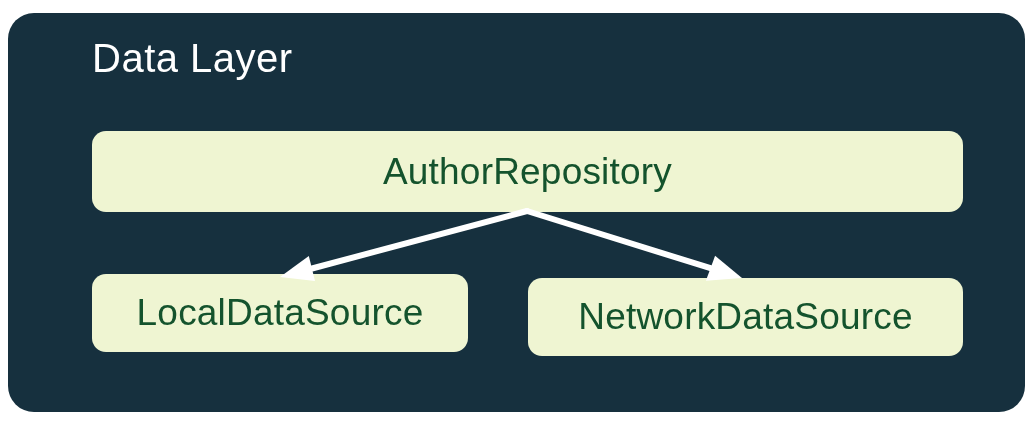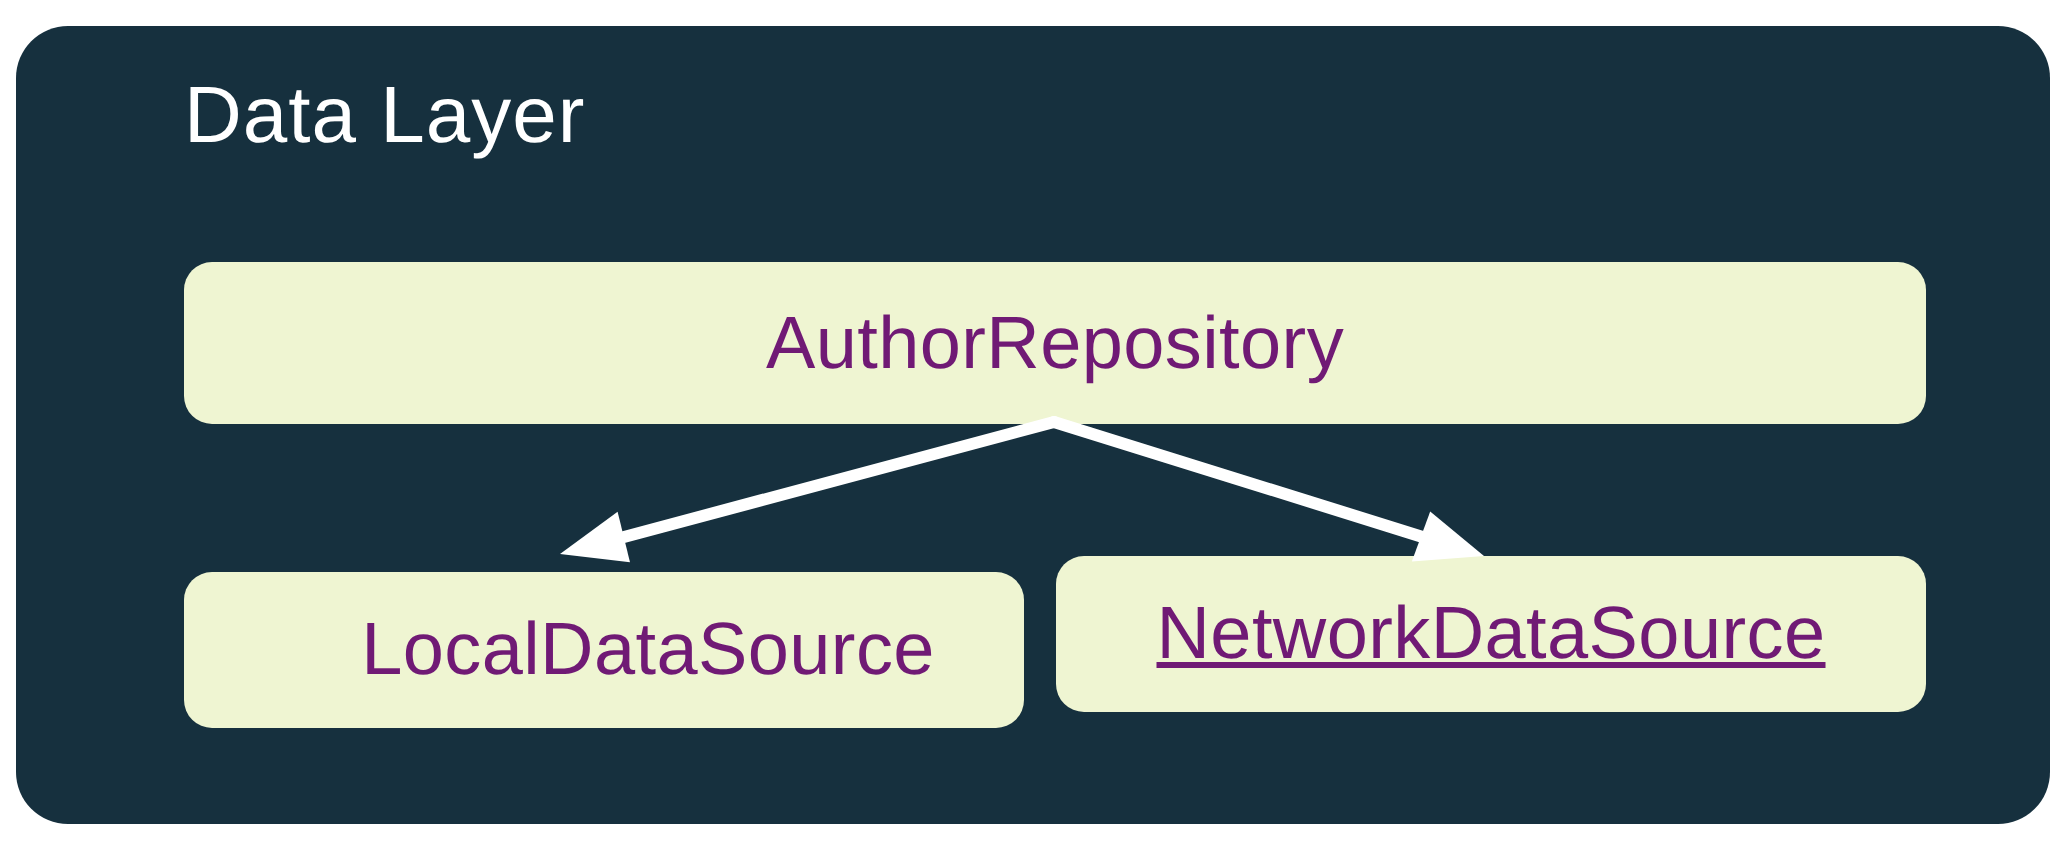--- a/index.html
+++ b/index.html
@@ -37,45 +37,43 @@
     white-space: nowrap;
     line-height: 1.1;
   }
   .node {
     position: absolute;
     background: #EFF5D2;
     border-radius: 14px;
     display: flex;
     align-items: center;
     justify-content: center;
-    color: #701a75;
+    color: #14532d;
     font-size: 37px;
     font-weight: 400;
     letter-spacing: 0.2px;
     white-space: nowrap;
   }
   .node-author {
     left: 92px;
     top: 131px;
     width: 871px;
     height: 81px;
   }
   .node-local {
     left: 92px;
-    top: 286px;
+    top: 274px;
     width: 376px;
     height: 78px;
-    padding-left: 44px;
   }
   .node-network {
     left: 528px;
     top: 278px;
     width: 435px;
     height: 78px;
-    text-decoration: underline;
   }
   .edges-layer {
     position: absolute;
     left: 0;
     top: 0;
     width: 1032px;
     height: 426px;
     pointer-events: none;
   }
 </style>

